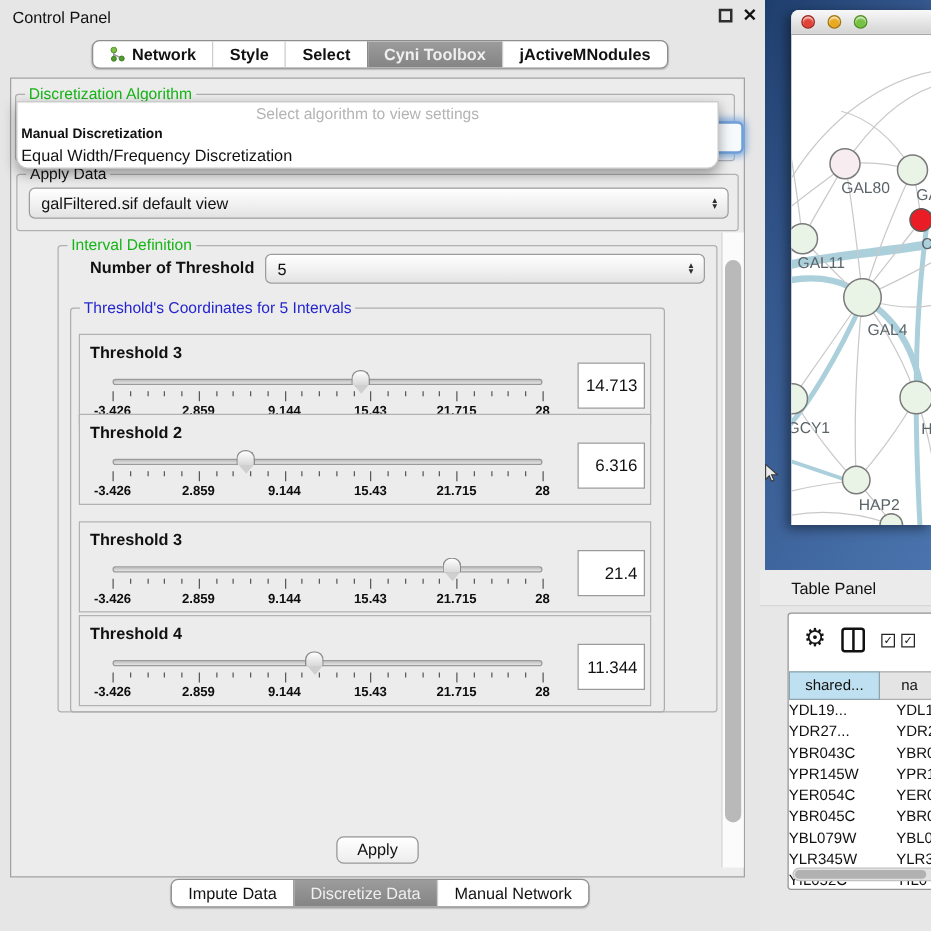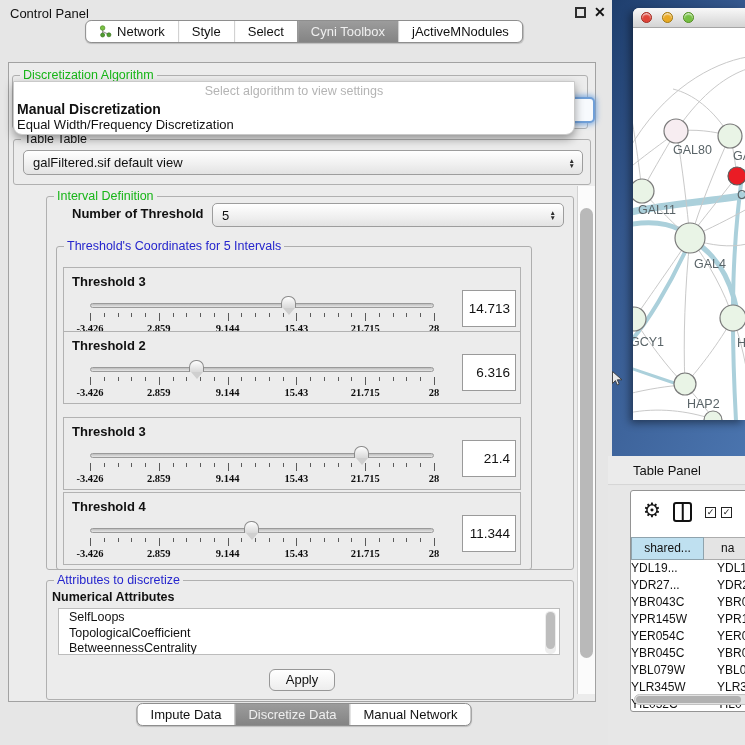--- a/index.html
+++ b/index.html
@@ -6,21 +6,21 @@
   html,body { width:745px; height:745px; }
   body { position:relative; overflow:hidden; background:#e6e6e6; font-family:"Liberation Sans",sans-serif; color:#111; }
 
   
   #control-panel { position:absolute; left:0; top:0; width:608px; height:745px; background:#e6e6e6; }
   .cp-title { position:absolute; left:10px; top:6px; font-size:13px; }
   .float-btn { position:absolute; left:575px; top:7px; width:11px; height:11px; border:2px solid #2e2e2e; background:transparent; }
   .close-btn { position:absolute; left:594px; top:4px; font-size:14px; font-weight:bold; }
 
   .seg { position:absolute; display:flex; border:1px solid #8e8e8e; border-radius:6px; background:#fff; overflow:hidden; height:23px; box-shadow:0 1px 1px rgba(0,0,0,.18); }
-  .seg.top { top:20px; left:50%; transform:translateX(-50%); }
+  .seg.top { top:32px; left:50%; transform:translateX(-50%);font-weight:bold; }
   .seg.bottom { top:703px; left:50%; transform:translateX(-50%); }
   .sitem { display:flex; align-items:center; gap:5px; padding:0 13px; font-size:13px; border-left:1px solid #cdcdcd; white-space:nowrap; }
   .sitem:first-child { border-left:none; }
   .sitem.active { background:linear-gradient(#9c9c9c,#848484); color:#efefef; border-left-color:#8a8a8a; }
 
   .cp-content { position:absolute; left:8px; top:62px; width:588px; height:640px; background:#ececec; border:1px solid #a2a2a2; }
 
   .group { position:absolute; border:1px solid #b0b0b0; border-radius:3px; }
   .gtitle { position:absolute; top:-8px; left:7px; background:#ececec; padding:0 3px; font-size:12.5px; white-space:nowrap; }
   .gtitle.green { color:#17b517; }
@@ -28,34 +28,34 @@
   .gtitle.plain { color:#111; font-size:12.5px; }
 
   .combo { position:absolute; background:linear-gradient(#ffffff,#efefef 60%,#e3e3e3); border:1px solid #9d9d9d; border-radius:5px; font-size:13px; display:flex; align-items:center; padding-left:9px; }
   .arrows { position:absolute; right:7px; top:50%; transform:translateY(-50%); display:flex; flex-direction:column; align-items:center; font-size:6.5px; line-height:5px; color:#2e2e2e; }
 
   .g-algo { left:3px; top:12px; width:576px; height:54px; }
   .focus-combo { position:absolute; left:556px; top:34px; width:30px; height:26px; background:#f7fafd; border:2px solid #6f9fd8; border-radius:5px; box-shadow:0 0 5px 2px rgba(110,160,220,.75); z-index:1; }
 
   .popup { position:absolute; left:4px; top:18px; width:562px; height:54px; background:#fff; border:1px solid #c9c9c9; border-radius:0 0 9px 9px; box-shadow:0 4px 10px rgba(0,0,0,.38); z-index:5; }
   .popup .hint { position:absolute; left:0; right:0; top:2px; text-align:center; color:#b4b4b4; font-size:12.5px; }
-  .popup .opt1 { position:absolute; left:3px; top:19px; font-size:14px; font-weight:bold; }
+  .popup .opt1 { position:absolute; left:3px; top:19px; font-size:11px; font-weight:bold; }
   .popup .opt2 { position:absolute; left:3px; top:35px; font-size:13px; }
 
   .g-table { left:4px; top:76px; width:578px; height:46px; }
   .combo-table { left:14px; top:87px; width:560px; height:25px; }
 
   .g-interval { left:37px; top:133px; width:528px; height:374px; }
   .noi-label { position:absolute; left:63px; top:143px; font-size:13px; font-weight:bold; }
   .combo-noi { left:203px; top:140px; width:352px; height:24px; }
 
   .g-thr { left:47px; top:183px; width:476px; height:324px; border-color:#aeaeae; }
   .thr-panel { position:absolute; left:6px; width:458px; height:73px; border:1px solid #b2b2b2; background:#ececec; }
   .thr-label { position:absolute; left:8px; top:6px; font-size:13px; font-weight:bold; }
-  .sl-area { position:absolute; left:26px; top:30px; width:344px; height:42px;font-family:Liberation Serif, serif; }
+  .sl-area { position:absolute; left:26px; top:30px; width:344px; height:42px; }
   .track { position:absolute; left:0; top:5px; width:100%; height:5px; background:linear-gradient(#bdbdbd,#e6e6e6); border:1px solid #9a9a9a; border-radius:3px; }
   .ticks { position:absolute; left:0; top:15px; width:100%; height:9px; }
   .ticks i { position:absolute; top:0; width:1px; height:4px; background:#5a5a5a; }
   .ticks i.major { height:8px; }
   .tick-labels { position:absolute; left:0; top:25px; width:100%; height:12px; }
   .tick-labels span { position:absolute; transform:translateX(-50%); font-size:10.5px; font-weight:bold; color:#0d0d0d; white-space:nowrap; }
   .thumb { position:absolute; top:-2px; width:15px; height:12px; background:linear-gradient(#fefefe,#d8d8d8); border:1px solid #8b8b8b; border-bottom:none; border-radius:7px 7px 1px 1px; z-index:2; }
   .thumb::after { content:''; position:absolute; left:0.5px; top:11px; width:0; height:0; border-left:6.5px solid transparent; border-right:6.5px solid transparent; border-top:7px solid #cfcfcf; }
   .thr-value { position:absolute; left:398px; top:22px; width:54px; height:37px; background:#fff; border:1px solid #9a9a9a; font-size:13.5px; text-align:right; padding-right:5px; line-height:35px; }
 
@@ -142,21 +142,21 @@
     </div>
     <div class="focus-combo"></div>
 
     <div class="popup">
       <div class="hint">Select algorithm to view settings</div>
       <div class="opt1">Manual Discretization</div>
       <div class="opt2">Equal Width/Frequency Discretization</div>
     </div>
 
     <div class="group g-table">
-      <span class="gtitle plain">Table Table</span>
+      <span class="gtitle plain">Apply Data</span>
     </div>
     <div class="combo combo-table">
       <span>galFiltered.sif default view</span>
       <span class="arrows">
           <span>▲</span>
           <span>▼</span>
         </span>
     </div>
 
     <div class="group g-interval">
@@ -348,32 +348,20 @@
               <span style="left: 40%;">9.144</span>
               <span style="left: 60%;">15.43</span>
               <span style="left: 80%;">21.715</span>
               <span style="left: 100%;">28</span>
             </div>
         </div>
         <div class="thr-value">11.344</div>
       </div>
     </div>
 
-    <div class="group g-attr">
-      <span class="gtitle blue">Attributes to discretize</span>
-      <div class="attr-label">Numerical Attributes</div>
-      <div class="attr-list">
-        <div>SelfLoops</div>
-        <div>TopologicalCoefficient</div>
-        <div>BetweennessCentrality</div>
-        <div class="attr-sb">
-            <i></i>
-          </div>
-      </div>
-    </div>
 
     <div class="apply-btn">Apply</div>
 
     <div class="main-sb">
         <i></i>
       </div>
   </div>
 
   <div class="seg bottom">
     <div class="sitem">

